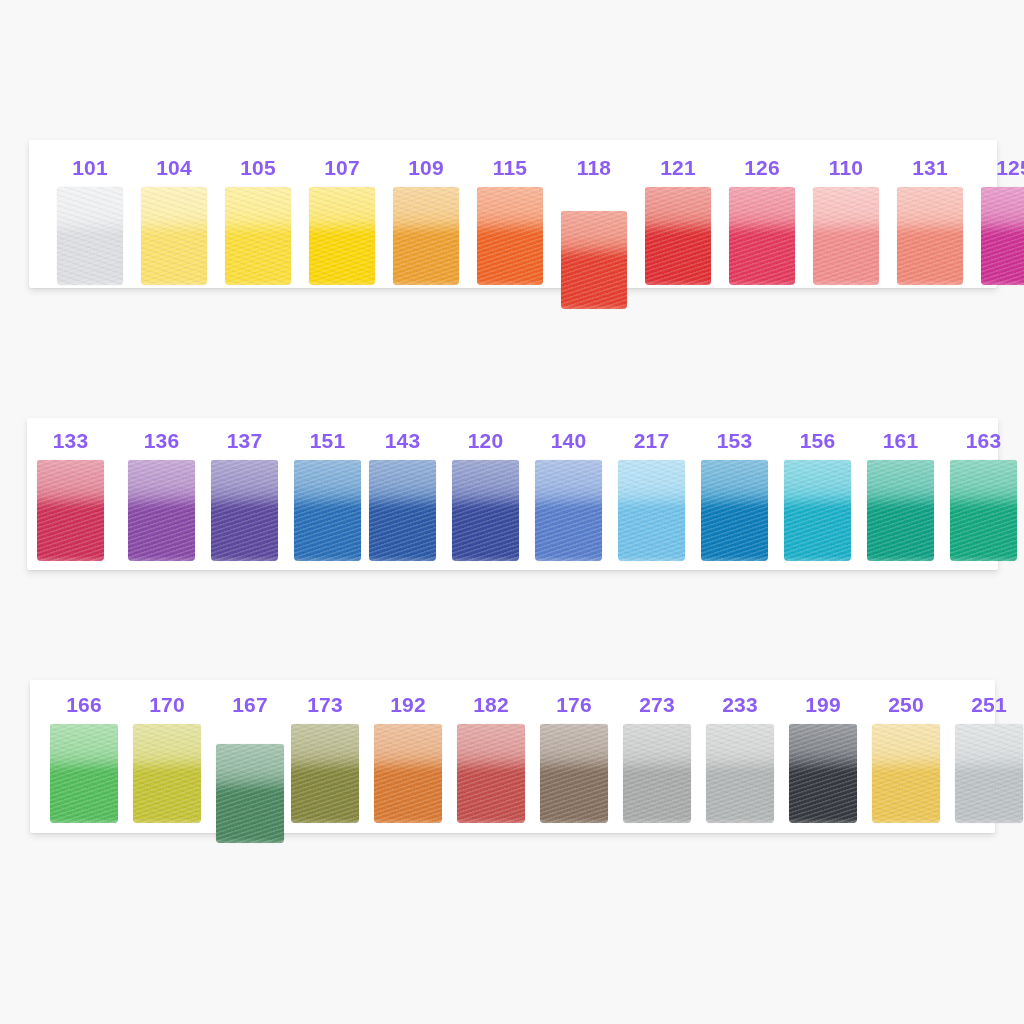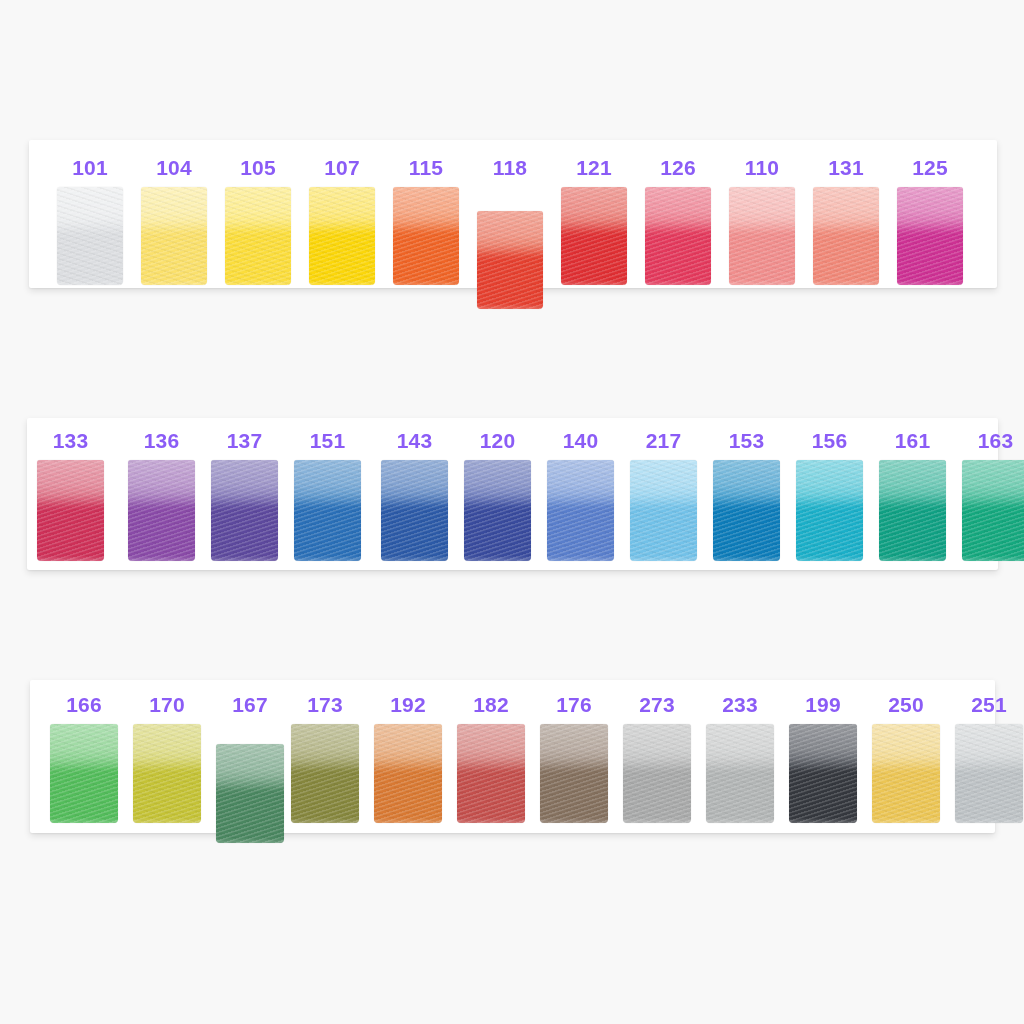--- a/index.html
+++ b/index.html
@@ -136,20 +136,26 @@
             <div class="fade-bottom"></div>
           </div>
         </div>
         <div class="cell" style="margin-right: 18px;">
           <div class="cell-label">107</div>
           <div class="swatch" style="width: 66px; height: 98px; background: linear-gradient(178deg, rgb(252, 224, 74) 0%, rgb(252, 224, 74) 34%, rgb(251, 214, 10) 50%, rgb(251, 214, 10) 100%);">
             <div class="fade-bottom"></div>
           </div>
         </div>
         <div class="cell" style="margin-right: 18px;">
+          <div class="cell-label">109</div>
+          <div class="swatch" style="width: 66px; height: 98px; background: linear-gradient(178deg, rgb(242, 185, 94) 0%, rgb(242, 185, 94) 34%, rgb(237, 160, 50) 50%, rgb(237, 160, 50) 100%);">
+            <div class="fade-bottom"></div>
+          </div>
+        </div>
+        <div class="cell" style="margin-right: 18px;">
           <div class="cell-label">115</div>
           <div class="swatch" style="width: 66px; height: 98px; background: linear-gradient(178deg, rgb(242, 129, 79) 0%, rgb(242, 129, 79) 34%, rgb(239, 100, 38) 50%, rgb(239, 100, 38) 100%);">
             <div class="fade-bottom"></div>
           </div>
         </div>
         <div class="cell" style="margin-right: 18px; gap: 24px;">
           <div class="cell-label">118</div>
           <div class="swatch" style="width: 66px; height: 98px; background: linear-gradient(178deg, rgb(233, 106, 82) 0%, rgb(233, 106, 82) 34%, rgb(229, 64, 47) 50%, rgb(229, 64, 47) 100%);">
             <div class="fade-bottom"></div>
           </div>
@@ -200,21 +206,21 @@
           <div class="swatch" style="width: 67px; height: 101px; background: linear-gradient(178deg, rgb(156, 107, 182) 0%, rgb(156, 107, 182) 34%, rgb(137, 74, 167) 50%, rgb(137, 74, 167) 100%);">
             <div class="fade-bottom"></div>
           </div>
         </div>
         <div class="cell" style="margin-right: 16px;">
           <div class="cell-label">137</div>
           <div class="swatch" style="width: 67px; height: 101px; background: linear-gradient(178deg, rgb(116, 104, 176) 0%, rgb(116, 104, 176) 34%, rgb(93, 73, 157) 50%, rgb(93, 73, 157) 100%);">
             <div class="fade-bottom"></div>
           </div>
         </div>
-        <div class="cell" style="margin-right: 20px;">
+        <div class="cell" style="margin-right: 8px;">
           <div class="cell-label">151</div>
           <div class="swatch" style="width: 67px; height: 101px; background: linear-gradient(178deg, rgb(68, 135, 196) 0%, rgb(68, 135, 196) 34%, rgb(42, 111, 183) 50%, rgb(42, 111, 183) 100%);">
             <div class="fade-bottom"></div>
           </div>
         </div>
         <div class="cell" style="margin-right: 16px;">
           <div class="cell-label">143</div>
           <div class="swatch" style="width: 67px; height: 101px; background: linear-gradient(178deg, rgb(74, 120, 187) 0%, rgb(74, 120, 187) 34%, rgb(44, 90, 167) 50%, rgb(44, 90, 167) 100%);">
             <div class="fade-bottom"></div>
           </div>

